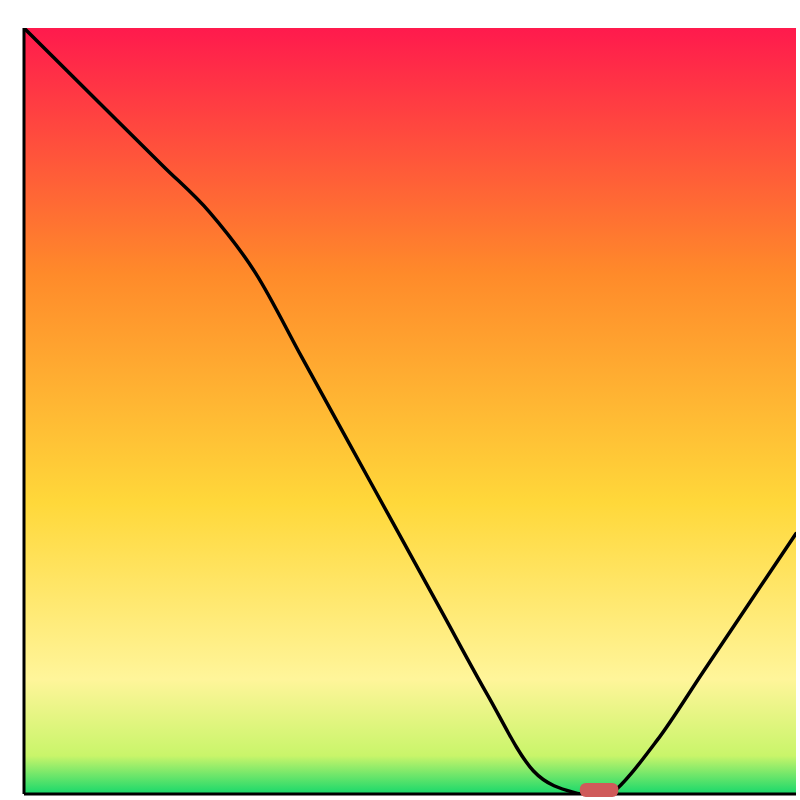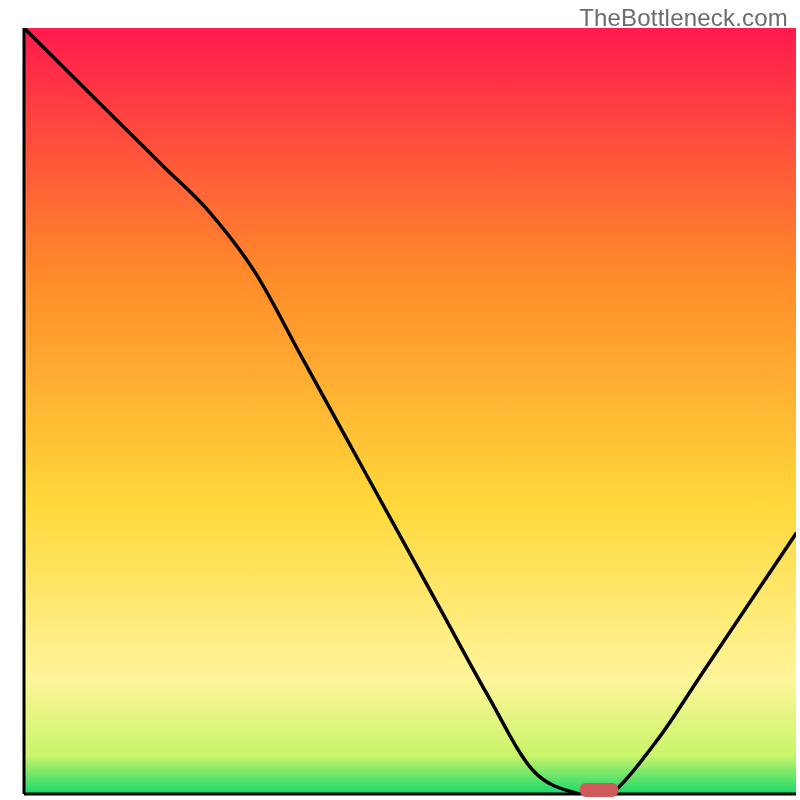--- a/index.html
+++ b/index.html
@@ -25,21 +25,20 @@
     top: 0;
     width: 800px;
     height: 800px;
   }
 </style>
 </head>
 <body>
 
 <div class="wrap">
 
-  <div class="watermark">TheBottleneck.com</div>
 
   <svg class="plot" viewBox="0 0 800 800">
     <defs>
       <linearGradient id="bg-grad" x1="0" y1="0" x2="0" y2="1">
         <stop offset="0%" stop-color="#ff1a4d"></stop>
         <stop offset="32%" stop-color="#ff8a2a"></stop>
         <stop offset="62%" stop-color="#ffd83a"></stop>
         <stop offset="85%" stop-color="#fff59a"></stop>
         <stop offset="95%" stop-color="#c9f56a"></stop>
         <stop offset="100%" stop-color="#17d86b"></stop>

